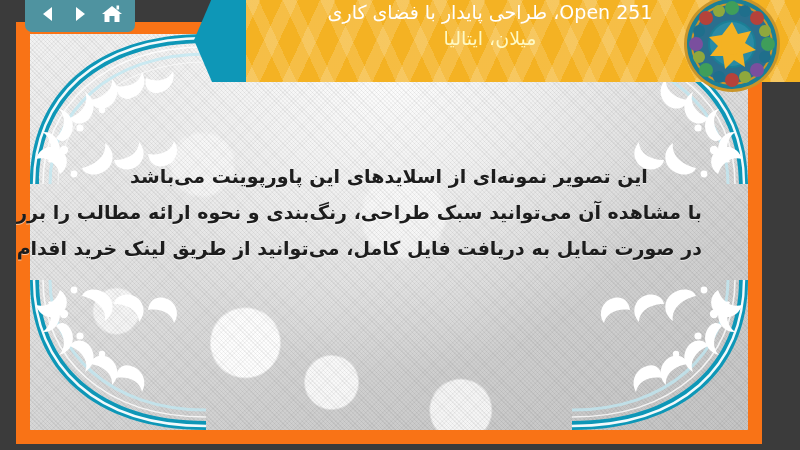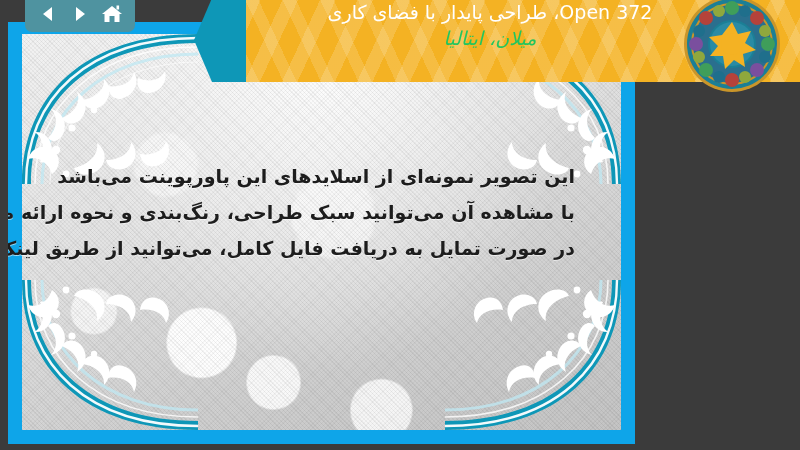--- a/index.html
+++ b/index.html
@@ -55,23 +55,23 @@
   .navbtn {
     width:26px; height:26px;
     display:flex; align-items:center; justify-content:center;
     cursor:pointer;
   }
   .navbtn svg { display:block; }
 
   
   .slide {
     position:absolute;
-    left:8px; top:20px;
-    width:627px; height:424px;
-    background:#0ea5e9;
+    left:16px; top:20px;
+    width:746px; height:424px;
+    background:#f97316;
     z-index:10;
     overflow:hidden;
   }
 
   
   .paper {
     position:absolute;
     left:14px; top:14px;
     right:14px; bottom:14px;
     background:
@@ -146,21 +146,21 @@
     justify-content:flex-start;
     padding-top:1px;
     color:#ffffff;
     font-size:19px;
     line-height:26px;
     text-align:center;
     direction:rtl;
     white-space:nowrap;
   }
   .banner-line { display:block; }
-  .banner-line.l3 { color:#22c55e;font-style:italic; }
+  .banner-line.l3 { color:#fef9c3; }
 
   
   .medallion {
     position:absolute;
     right:18px; top:-6px;
     width:100px; height:100px;
     z-index:35;
     pointer-events:none;
   }
   .medallion svg { display:block; }
@@ -303,21 +303,21 @@
   </div>
 
   <div class="topbar">
     <div class="topbar-title">بررسی طراحی معماری ساختمان اداری</div>
   </div>
 
   <div class="banner-wrap">
     <div class="banner-tail"></div>
     <div class="banner-body"></div>
     <div class="banner-text">
-      <span class="banner-line l1">Open 372، طراحی پایدار با فضای کاری</span>
+      <span class="banner-line l1">Open 251، طراحی پایدار با فضای کاری</span>
       <span class="banner-line l3">میلان، ایتالیا</span>
     </div>
   </div>
 
   <div class="medallion">
     <svg viewBox="0 0 100 100" xmlns="http://www.w3.org/2000/svg">
       <circle cx="50" cy="50" r="48" fill="#c9952a"></circle>
       <circle cx="50" cy="50" r="45" fill="#1b7f96"></circle>
       <circle cx="50" cy="50" r="41" fill="#c9952a"></circle>
       <circle cx="50" cy="50" r="39" fill="#2a6f8e"></circle>

